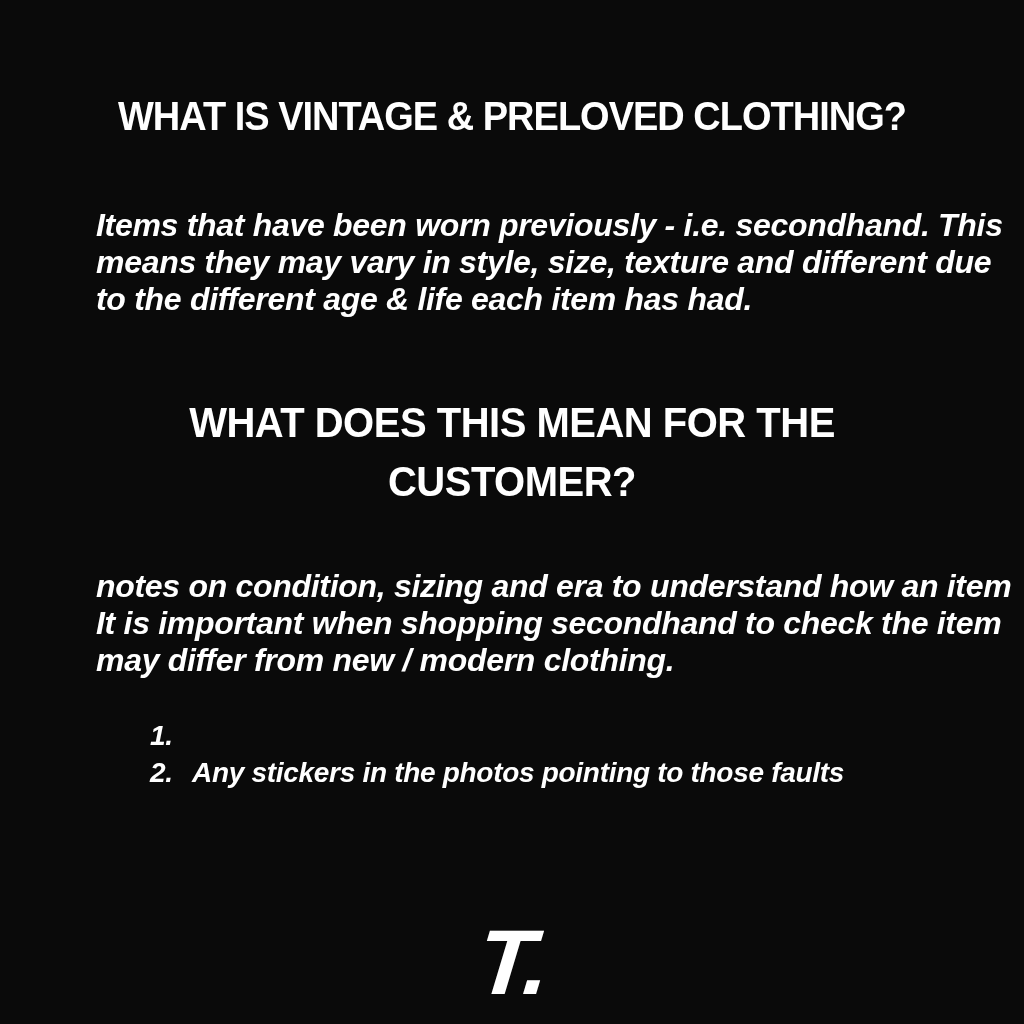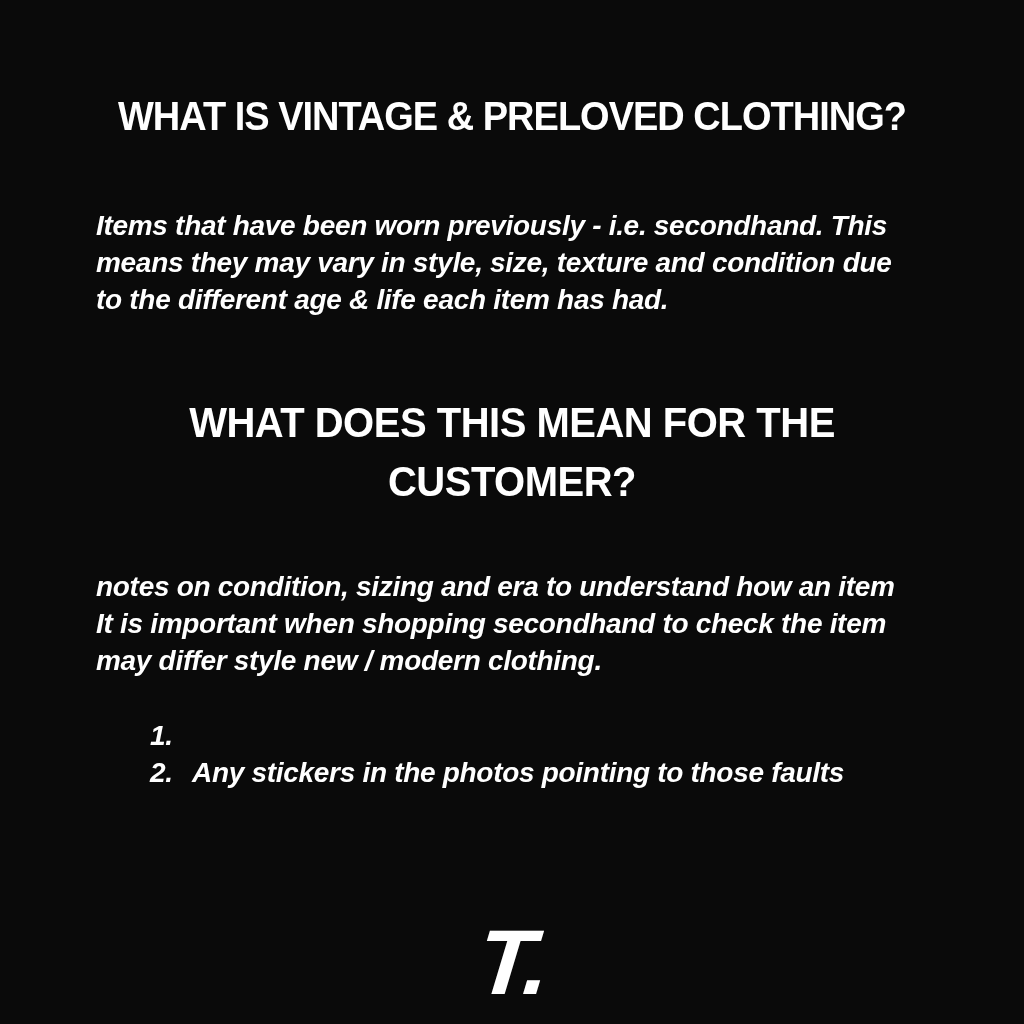--- a/index.html
+++ b/index.html
@@ -32,21 +32,21 @@
     line-height: 1.05;
     white-space: nowrap;
     transform: scaleY(1.08);
     transform-origin: top center;
   }
   .body-block {
     padding-left: 96px;
     padding-right: 60px;
     font-weight: bold;
     font-style: italic;
-    font-size: 28px;
+    font-size: 32px;
     letter-spacing: -0.3px;
     line-height: 37px;
   }
   .line { white-space: nowrap; }
   .intro-block   { margin-top: 72px; }
   .h2 {
     margin-top: 74px;
     text-align: center;
     font-weight: 900;
     font-size: 40px;
@@ -87,33 +87,33 @@
 </style>
 </head>
 <body style="background: rgb(10, 10, 10); color: rgb(255, 255, 255);">
 
 <div class="poster">
 
   <div class="h1">WHAT IS VINTAGE &amp; PRELOVED CLOTHING?</div>
 
   <div class="body-block intro-block">
     <div class="line">Items that have been worn previously - i.e. secondhand. This</div>
-    <div class="line">means they may vary in style, size, texture and condition due</div>
+    <div class="line">means they may vary in style, size, texture and different due</div>
     <div class="line">to the different age &amp; life each item has had.</div>
   </div>
 
   <div class="h2">
     <div class="line">WHAT DOES THIS MEAN FOR THE</div>
     <div class="line">CUSTOMER?</div>
   </div>
 
   <div class="body-block main-block">
     <div class="line">notes on condition, sizing and era to understand how an item</div>
     <div class="line">It is important when shopping secondhand to check the item</div>
-    <div class="line">may differ style new / modern clothing.</div>
+    <div class="line">may differ from new / modern clothing.</div>
   </div>
 
 
   <div class="checklist">
     <div class="check-item">
       <span class="check-num">1.</span>
     </div>
     <div class="check-item">
       <span class="check-num">2.</span>
       <span>Any stickers in the photos pointing to those faults</span>

